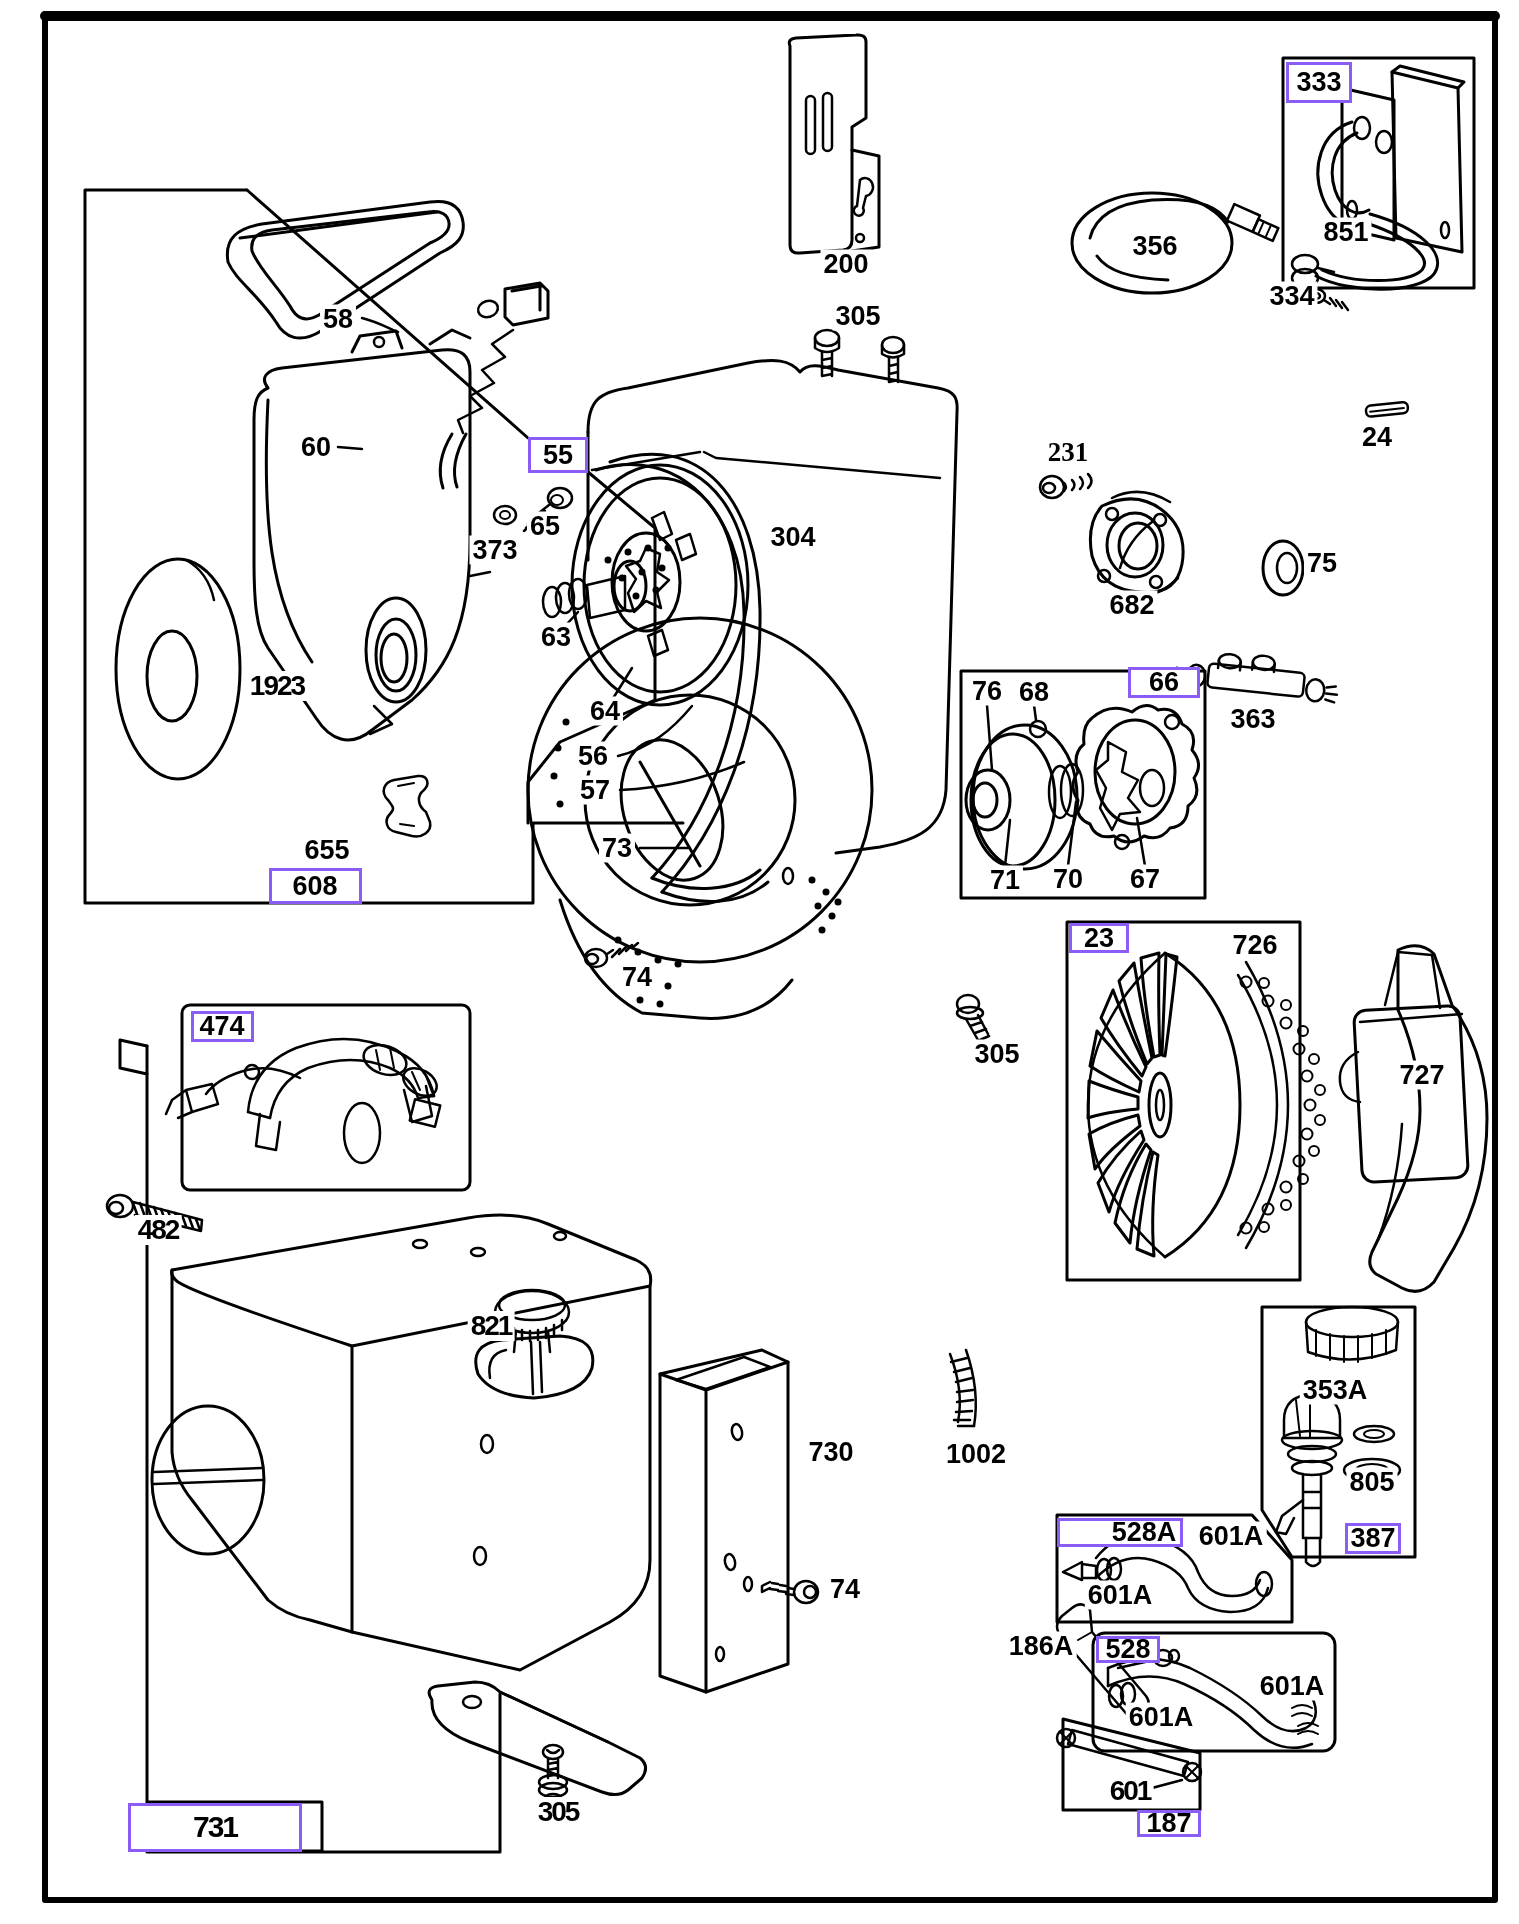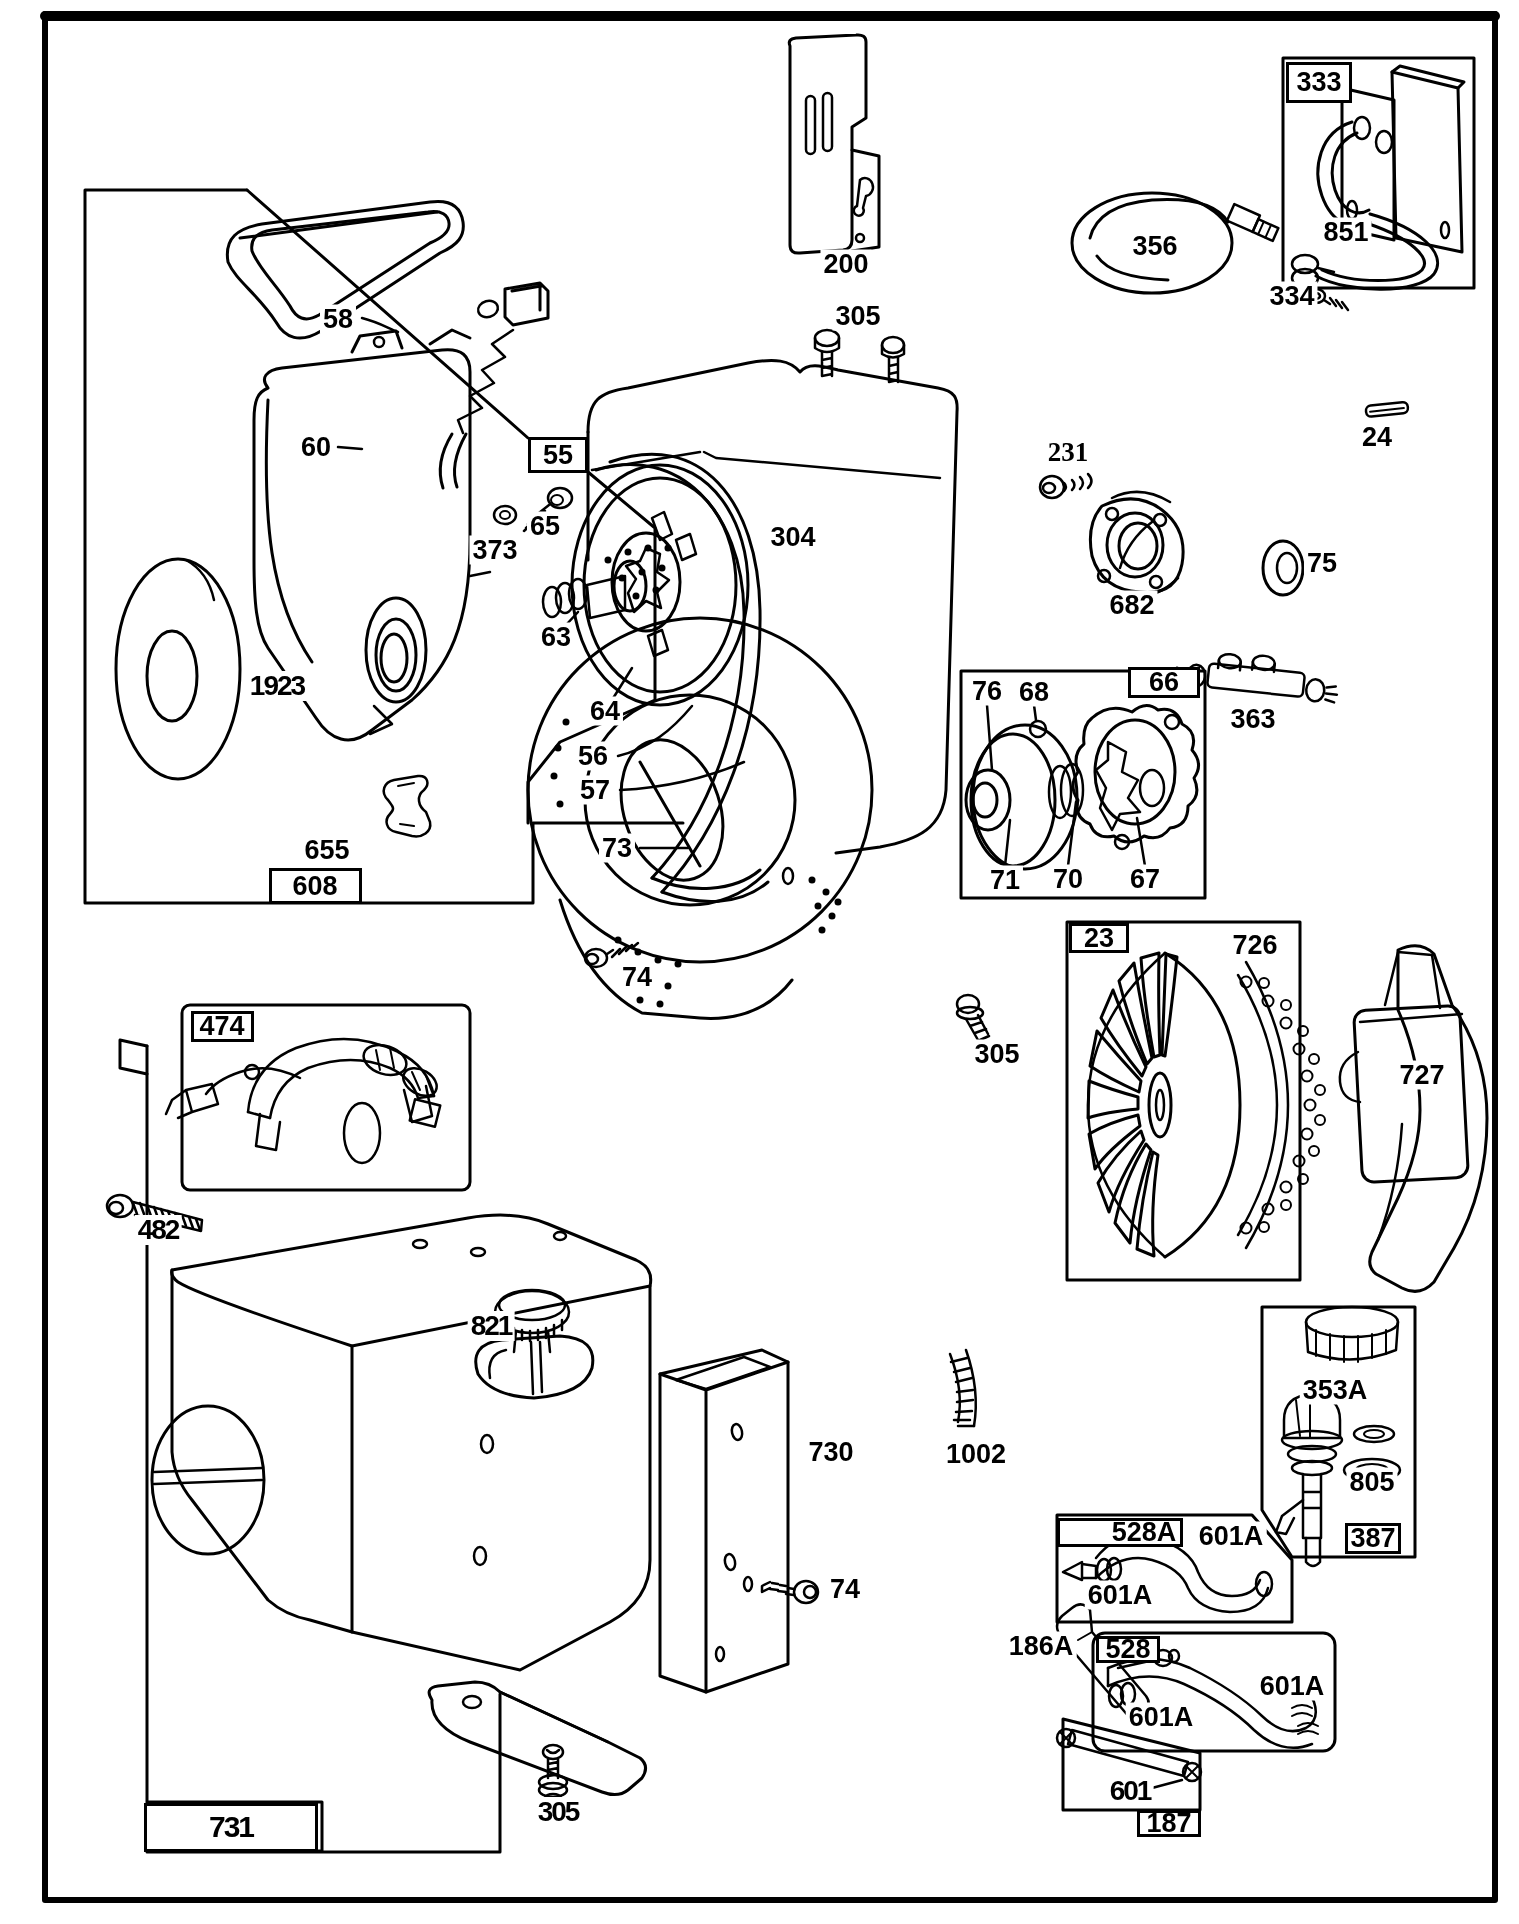--- a/index.html
+++ b/index.html
@@ -2,21 +2,21 @@
 <html><head>
 <meta charset="utf-8">
 <style>
   html,body{margin:0;padding:0;background:#e8e8e8;}
   .stage{position:relative;width:1519px;height:1924px;background:#ffffff;
          font-family:"Liberation Sans",sans-serif;overflow:hidden;margin:0 auto;}
   .stage svg{position:absolute;left:0;top:0;}
   #label-layer{position:absolute;left:0;top:0;width:100%;height:100%;}
   .plabel{position:absolute;color:#000;font-weight:700;font-size:27px;line-height:1;
           white-space:nowrap;background:#fff;padding:1px 3px;transform:translate(-50%,-50%);}
-  .plabel.boxed{border:3px solid #000000;display:flex;align-items:center;justify-content:center;
+  .plabel.boxed{border:3px solid #8b5cf6;display:flex;align-items:center;justify-content:center;
           padding:0;transform:none;background:#fff;}
   .plabel.cond{letter-spacing:-2px;}
   .footer-note{position:absolute;left:638px;top:1852px;font-size:31px;font-weight:400;color:#000;
           white-space:nowrap;}
 </style>
 </head>
 <body>
 
 <div class="stage">
 
@@ -522,17 +522,17 @@
       <div class="plabel boxed" style="width: 72px; height: 23px; left: 1057px; top: 1517.5px; padding-left: 48px;">528A</div>
       <div class="plabel" style="left: 1231px; top: 1536px;">601A</div>
       <div class="plabel" style="left: 1120px; top: 1595px;">601A</div>
       <div class="plabel" style="left: 1041px; top: 1646px;">186A</div>
       <div class="plabel boxed" style="width: 58px; height: 21px; left: 1096px; top: 1635.5px;">528</div>
       <div class="plabel" style="left: 1292px; top: 1686px;">601A</div>
       <div class="plabel" style="left: 1161px; top: 1717px;">601A</div>
       <div class="plabel cond" style="font-size: 28px; left: 1130px; top: 1791px;">601</div>
       <div class="plabel boxed" style="width: 58px; height: 21px; left: 1137px; top: 1809.5px;">187</div>
       <div class="plabel cond" style="font-size: 28px; left: 558px; top: 1812px;">305</div>
-      <div class="plabel boxed cond" style="font-size: 30px; width: 168px; height: 43px; left: 128px; top: 1802.5px; margin-left: 16px;">731</div>
+      <div class="plabel boxed cond" style="font-size: 30px; width: 168px; height: 43px; left: 128px; top: 1802.5px;">731</div>
     </div>
 
 
 </div>
 
 </body></html>

